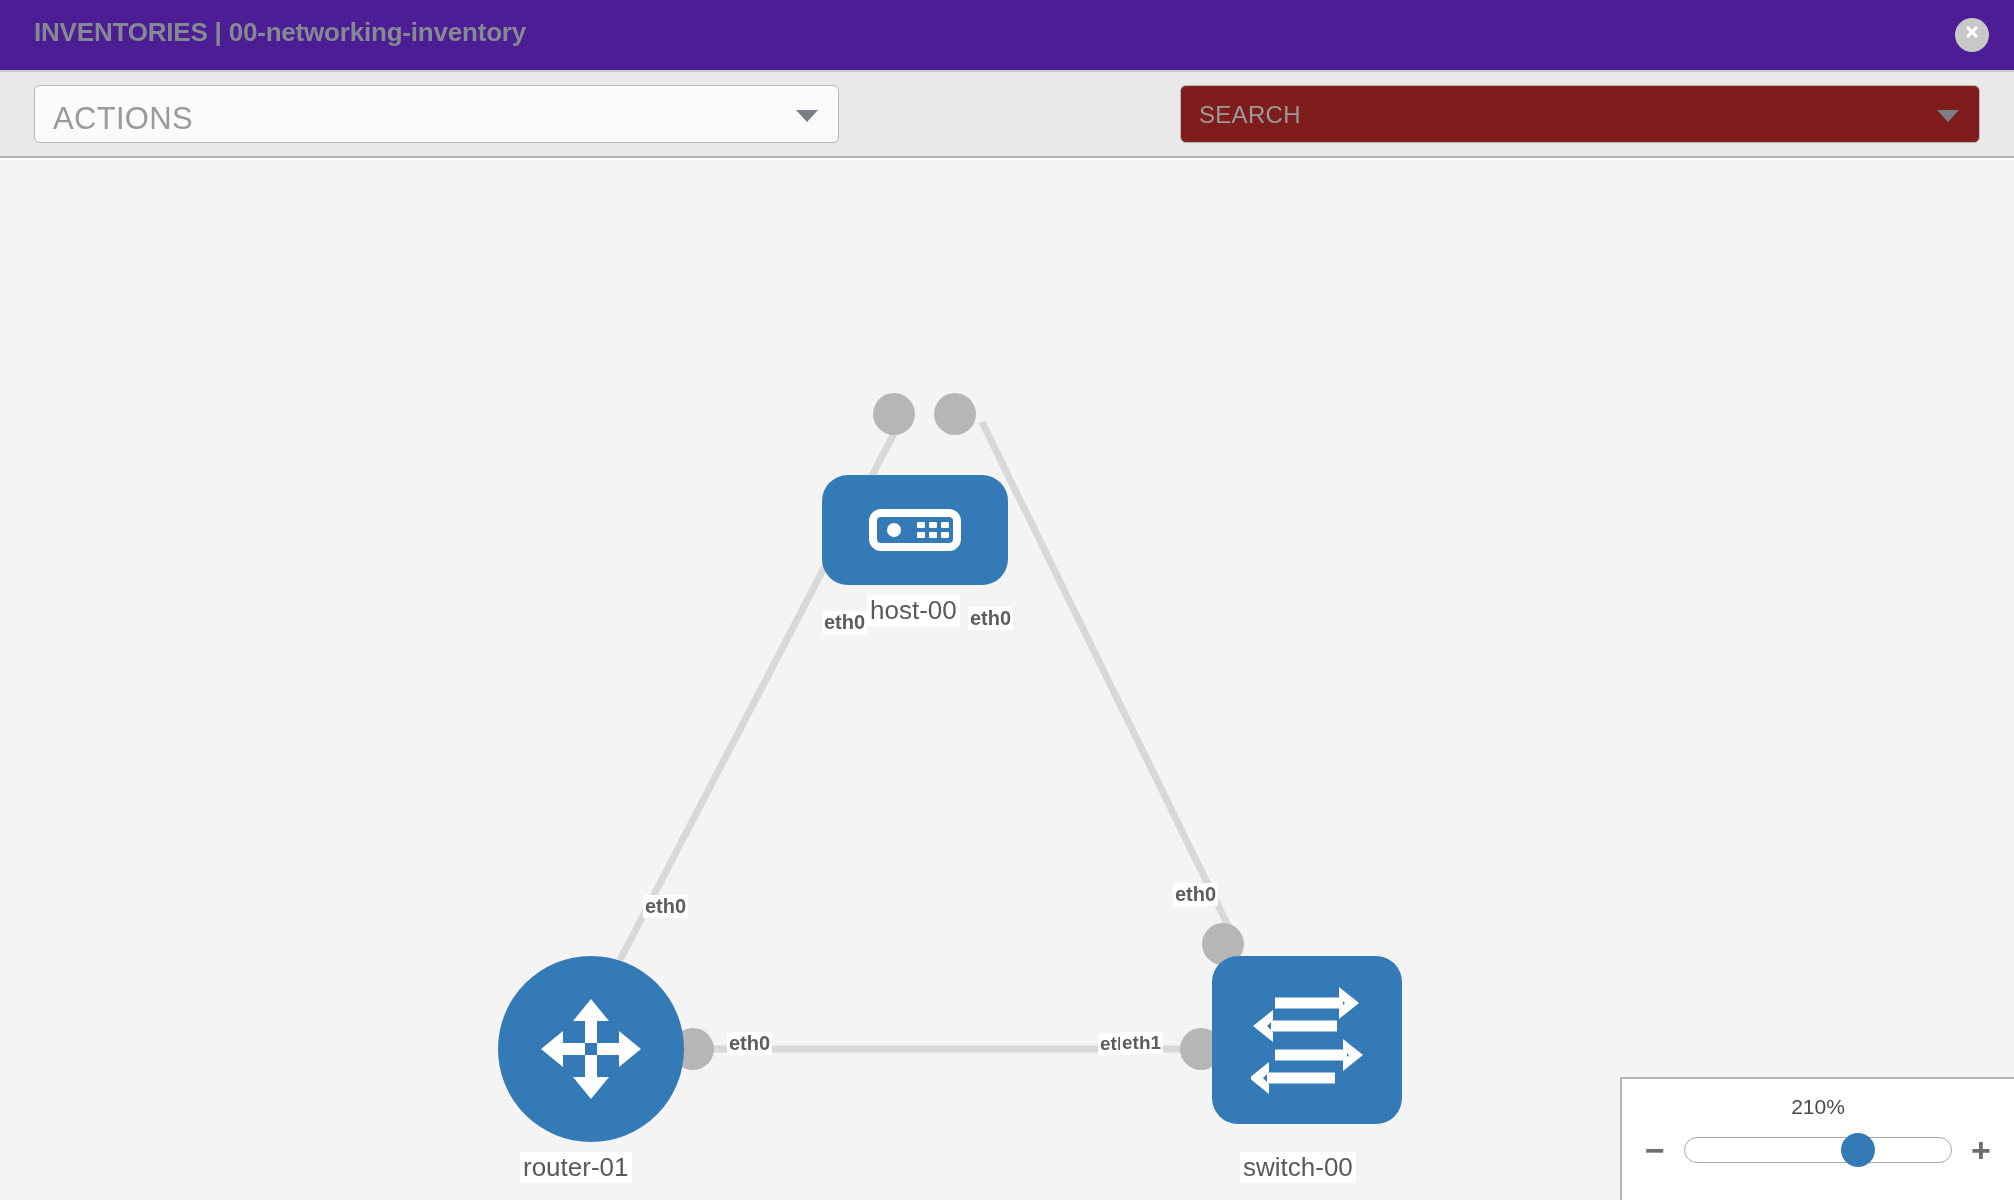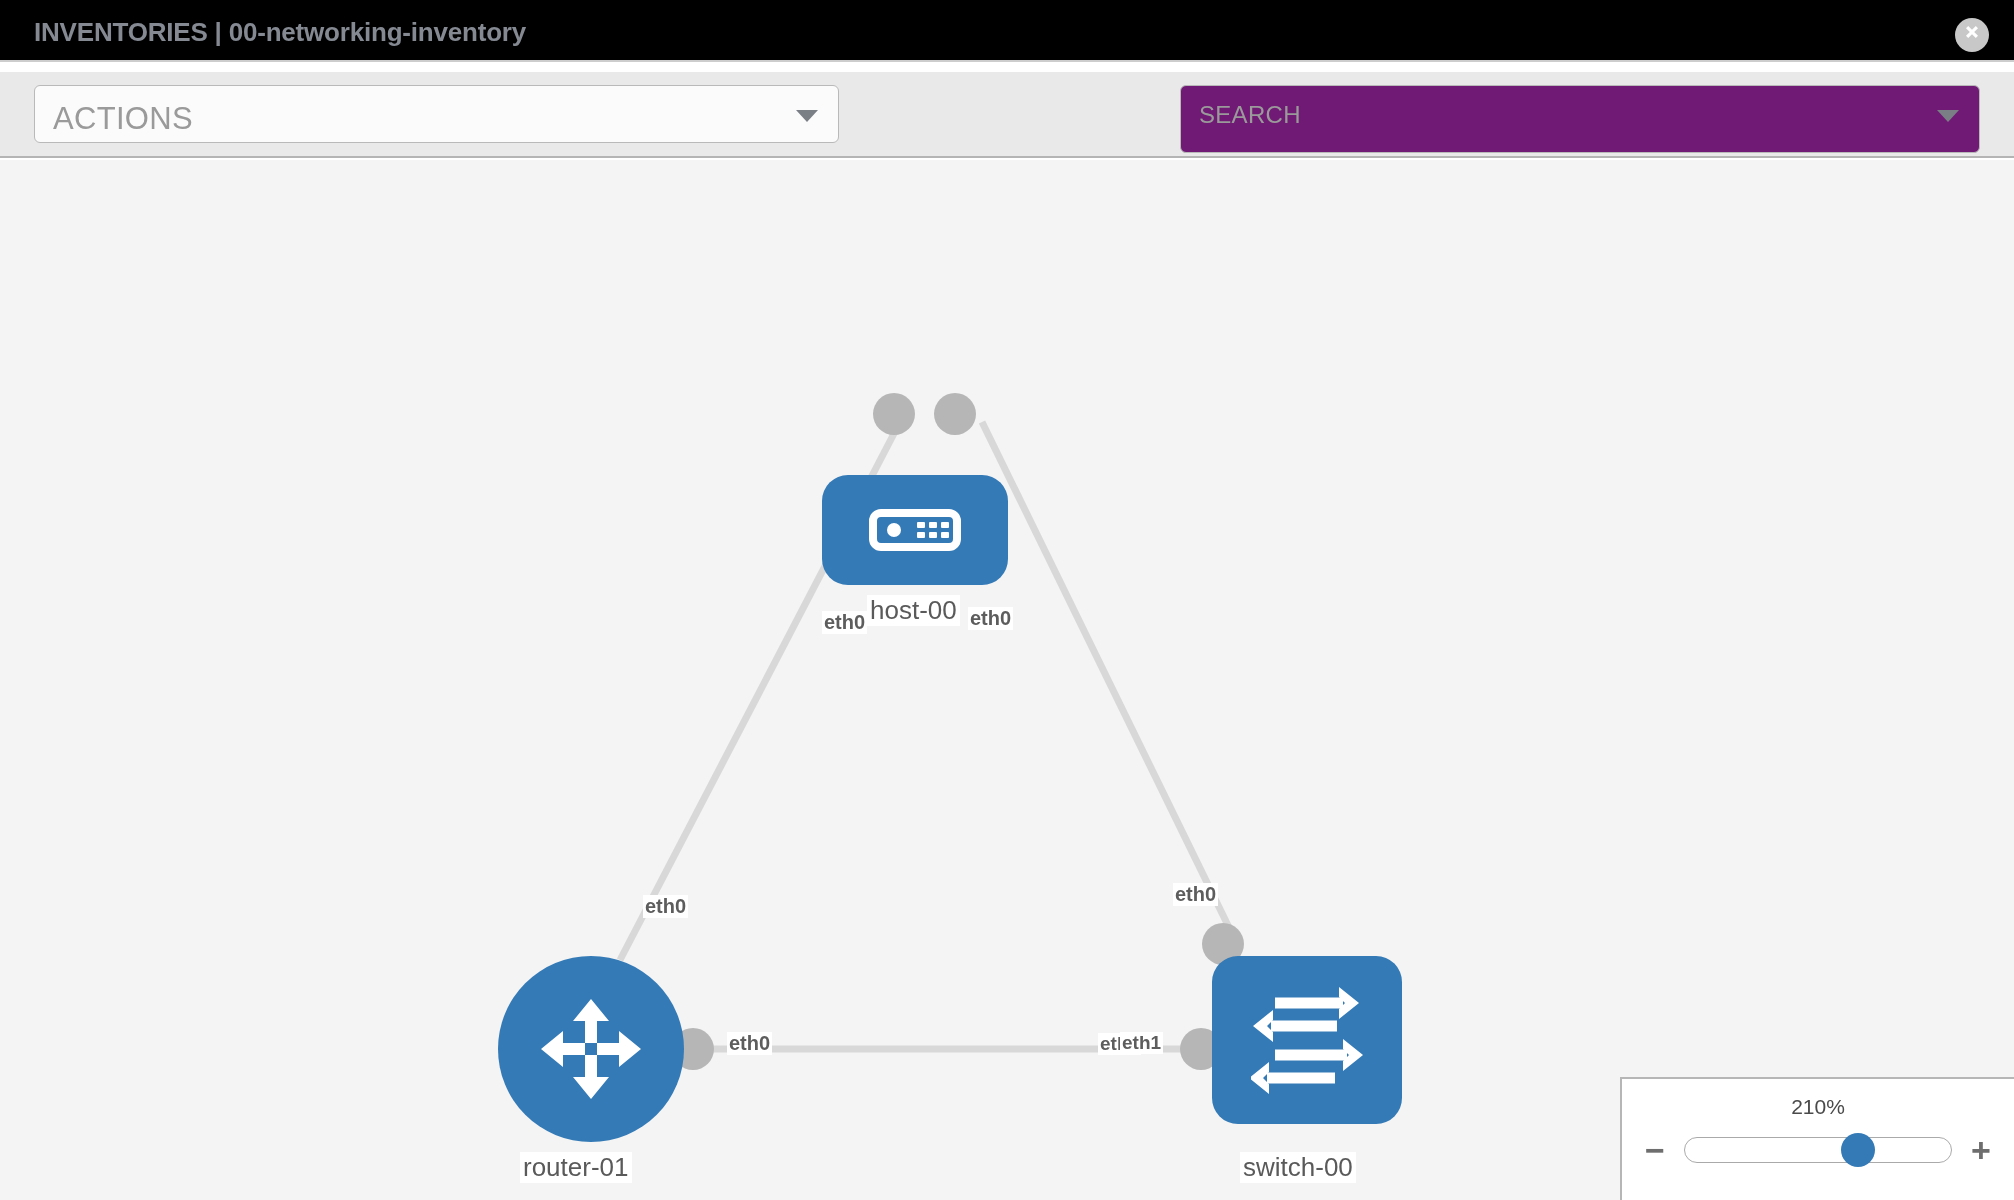--- a/index.html
+++ b/index.html
@@ -7,22 +7,22 @@
     width: 2014px; height: 1200px;
     background: #ffffff;
     font-family: "Liberation Sans", sans-serif;
     overflow: hidden;
   }
 
   #app { position: relative; width: 2014px; height: 1200px; background: #ffffff; }
 
   
   .header {
-    position: absolute; left: 0; top: 0; width: 2014px; height: 62px;
-    background: #000000;
+    position: absolute; left: 0; top: 0; width: 2014px; height: 72px;
+    background: #4c1d95;
     border-bottom: 2px solid #cdcdcd;
     padding-left: 16px;
   }
   .header-title {
     position: absolute; left: 34px; top: 17px;
     font-size: 26px; font-weight: bold; color: #848992;
     letter-spacing: -0.2px; white-space: nowrap;
   }
   .close-icon {
     position: absolute; right: 25px; top: 18px;
@@ -54,22 +54,22 @@
     border-left: 11px solid transparent;
     border-right: 11px solid transparent;
     border-top: 12px solid #7a7f86;
   }
   .tool-btn { position: absolute; top: 88px; cursor: pointer; }
   .wrench-btn { left: 1044px; }
   .key-btn    { left: 1113px; }
 
   .search-box {
     position: absolute; left: 1180px; top: 13px;
-    width: 800px; height: 68px;
-    background: #701a75;
+    width: 800px; height: 58px;
+    background: #7f1d1d;
     border: 1px solid #b9b9b9; border-radius: 6px;
     cursor: text;
   }
   .search-label {
     position: absolute; left: 18px; top: 15px;
     font-size: 24px; color: #9a9a9a; letter-spacing: 0.3px;
   }
 
   
   .canvas {

